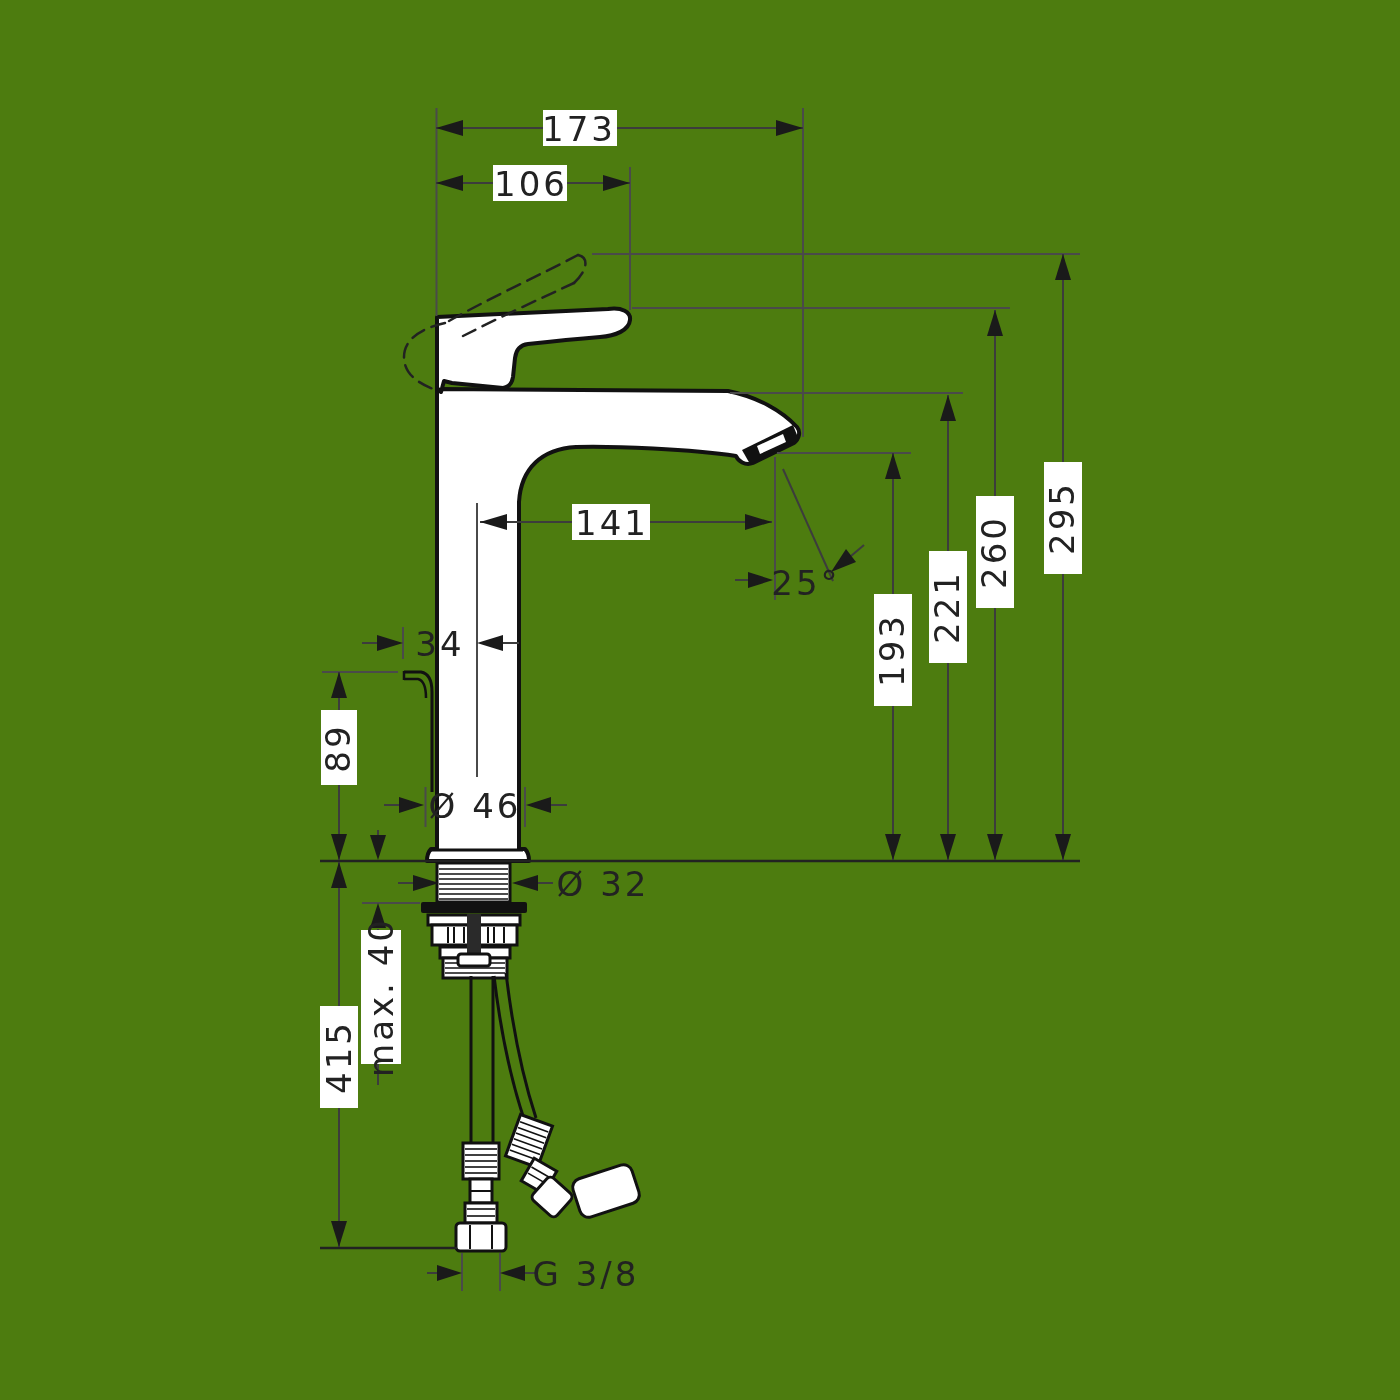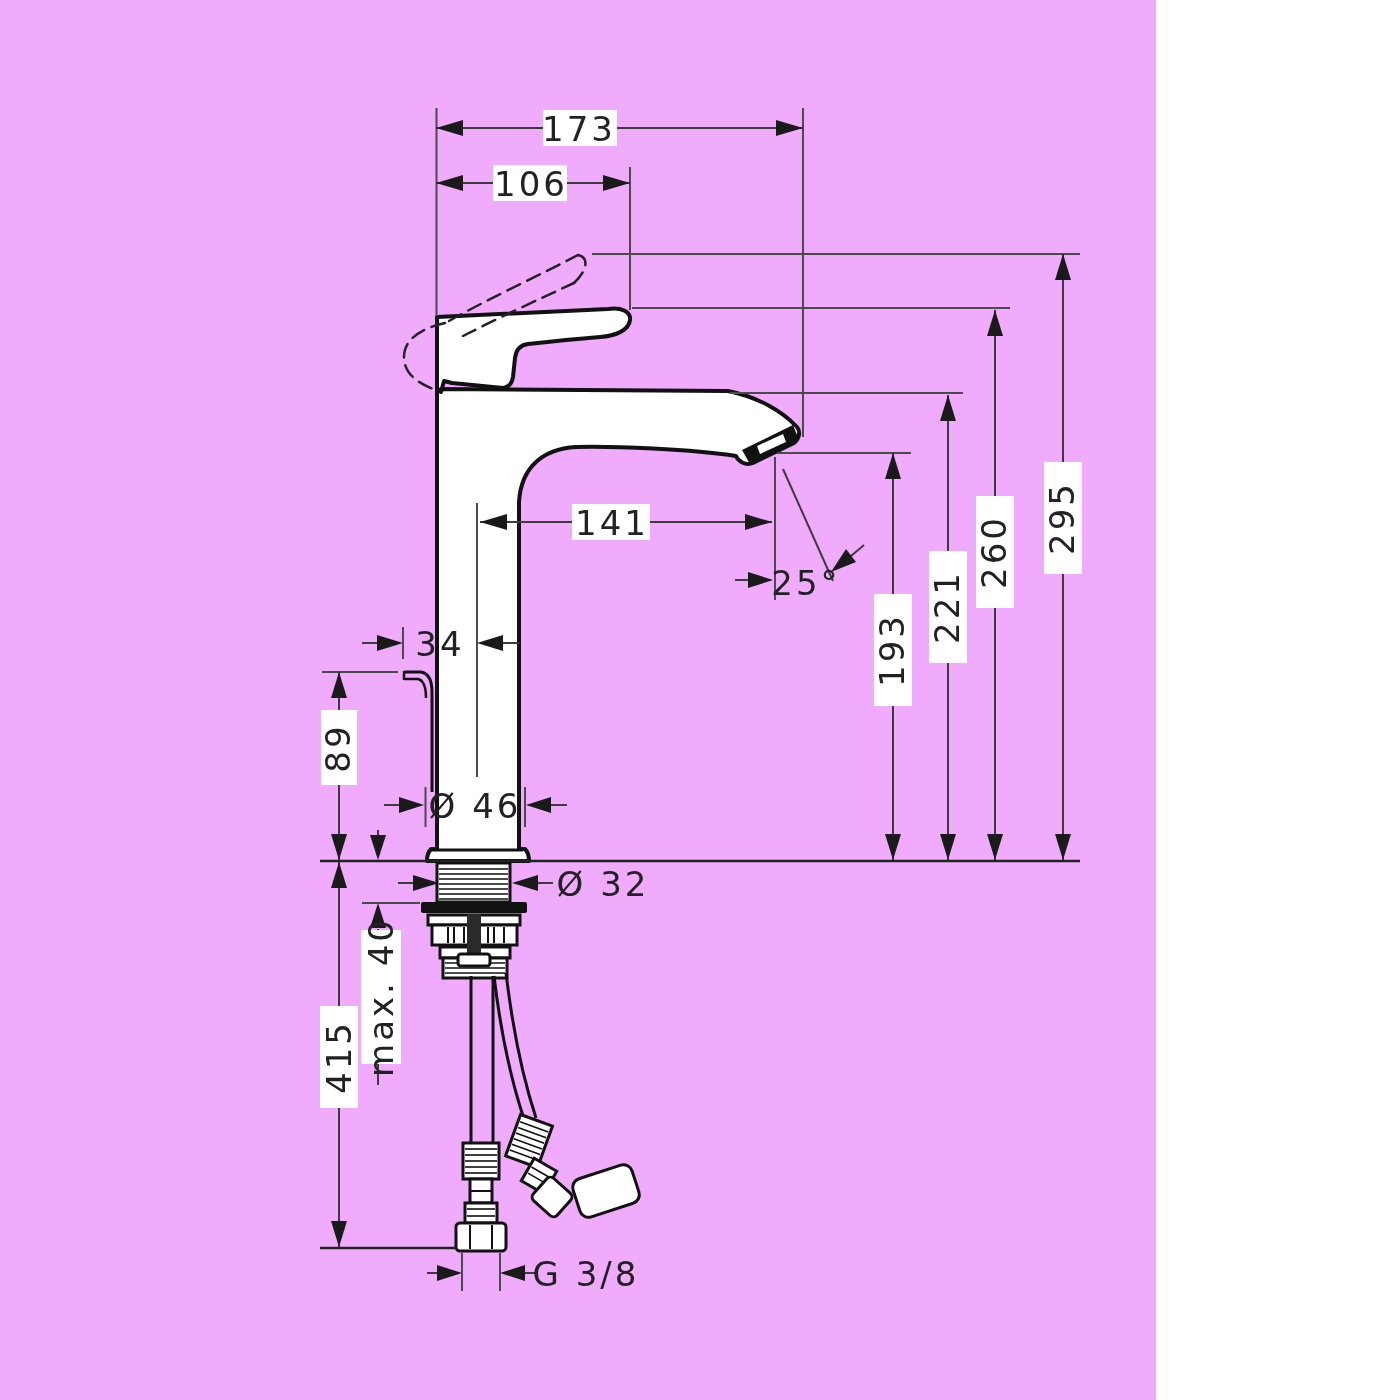--- a/index.html
+++ b/index.html
@@ -1,17 +1,17 @@
 <!DOCTYPE html>
 <html><head>
 <meta charset="utf-8">
 <style>
   html,body{margin:0;padding:0;background:#fff;}
-  .stage{position:relative;width:1128px;height:1400px;background:#f0abfc;overflow:hidden;
-         font-family:"DejaVu Sans",sans-serif;padding-left:28px;}
+  .stage{position:relative;width:1400px;height:1400px;background:#4d7c0f;overflow:hidden;
+         font-family:"DejaVu Sans",sans-serif;}
   svg{position:absolute;left:0;top:0;}
   text{fill:#222;font-family:"DejaVu Sans",sans-serif;font-size:34px;letter-spacing:3px;}
   .dimline{stroke:#3c3c3c;stroke-width:2;fill:none;}
   .thinref{stroke:#4a4a4a;stroke-width:2;fill:none;}
   .ground{stroke:#222;stroke-width:2.5;fill:none;}
   .arrow{fill:#1a1a1a;stroke:none;}
   .outline{stroke:#111;stroke-width:4;fill:#fff;stroke-linejoin:round;stroke-linecap:round;}
   .hw{stroke:#111;stroke-width:3;fill:#fff;}
   .hwthin{stroke:#111;stroke-width:1.6;fill:none;}
   .hwline{stroke:#111;stroke-width:2;fill:none;}

